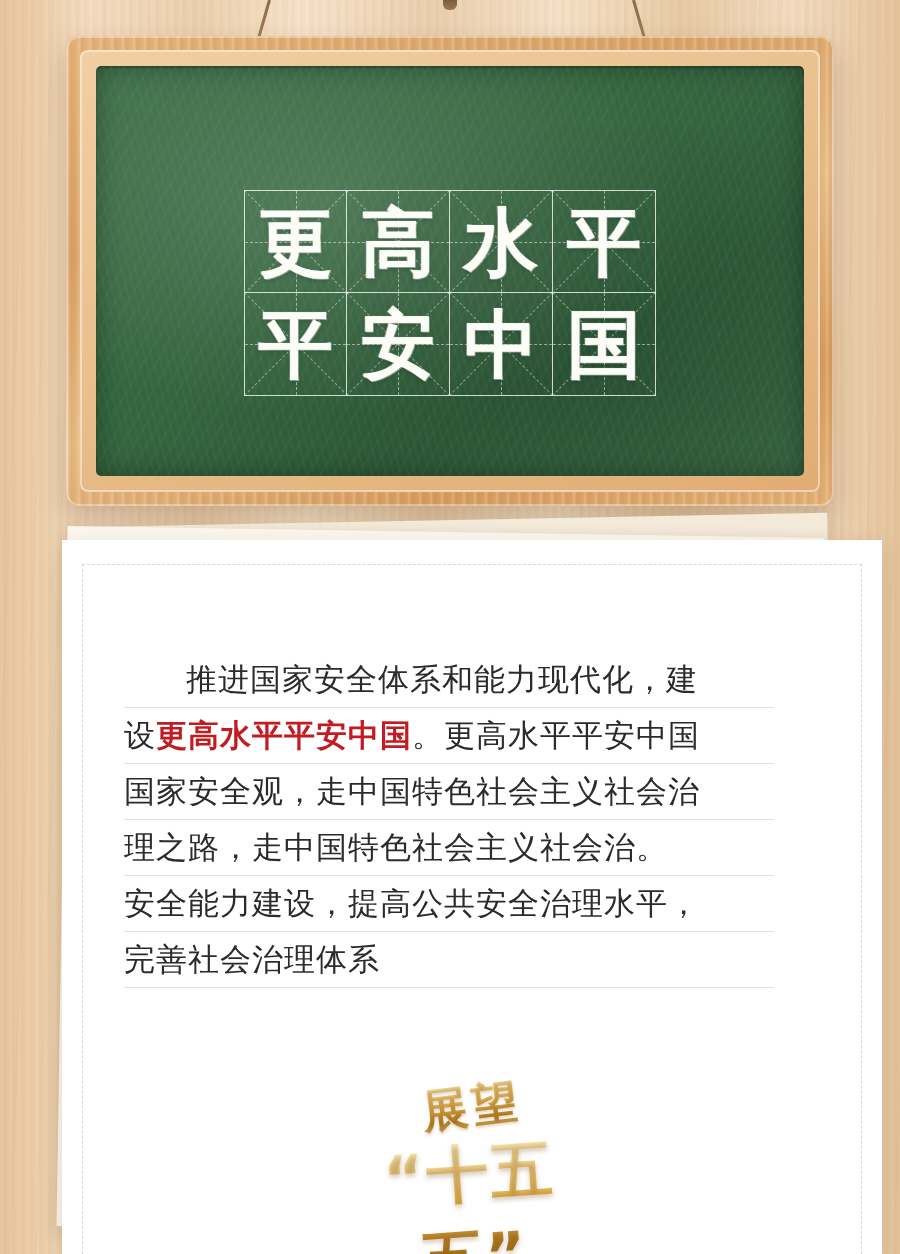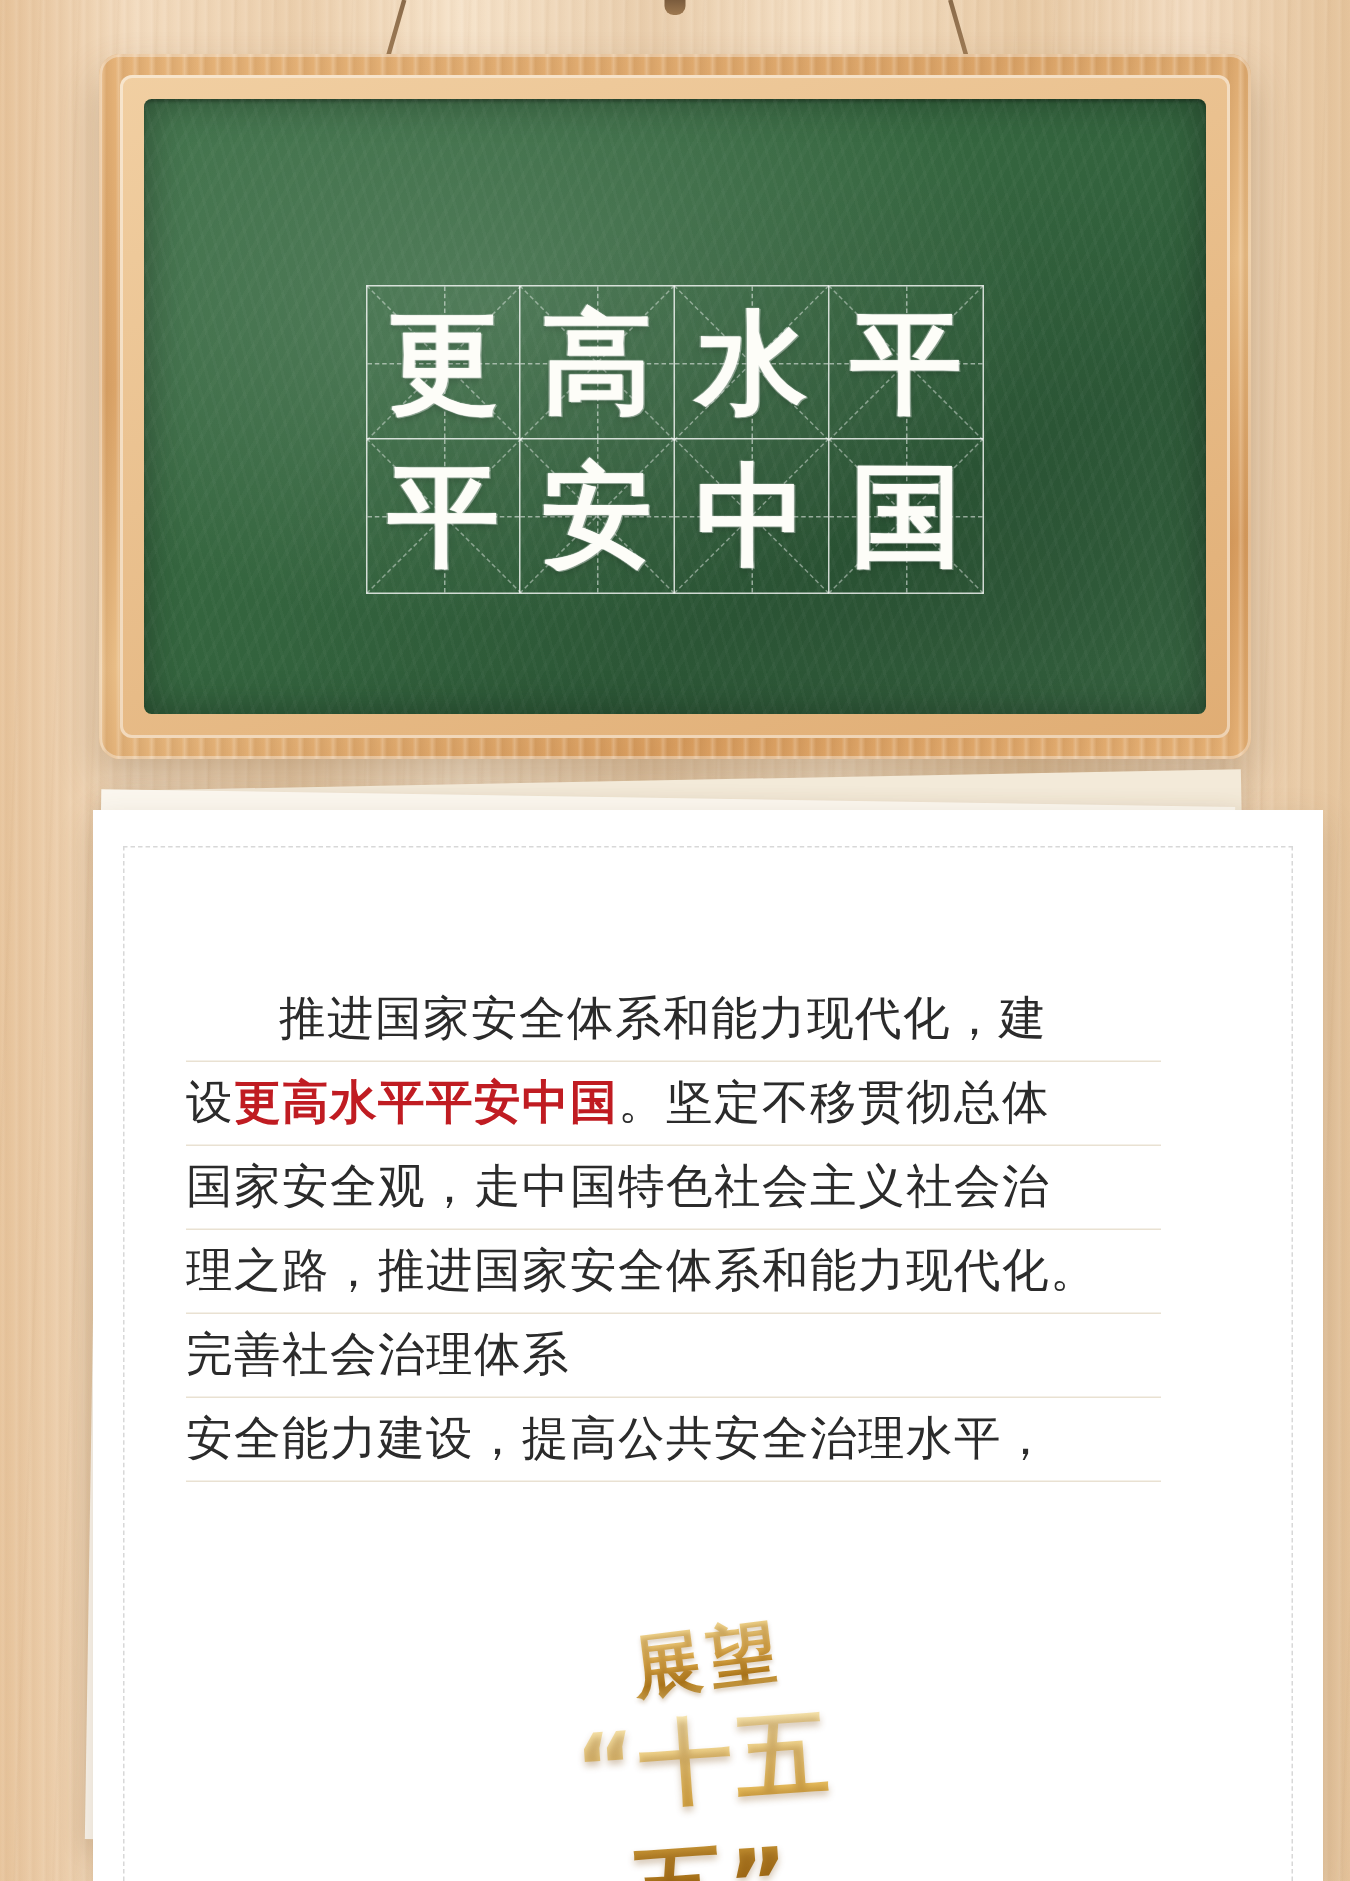--- a/index.html
+++ b/index.html
@@ -368,25 +368,25 @@
 </div>
 
 <div class="paper-back2"></div>
 <div class="paper-back1"></div>
 
 <div class="paper">
   <div class="paper-dash"></div>
 
   <div class="text-block" id="text-block">
       <div class="line"><span class="indent"></span><span>推进国家安全体系和能力现代化，建</span></div>
-      <div class="line"><span>设</span><span class="em" style="color: rgb(192, 28, 34); text-align: center;">更高水平平安中国</span><span>。坚定不移贯彻总体</span></div>
+      <div class="line"><span>设</span><span class="em" style="color: rgb(192, 28, 34); text-align: center;">更高水平平安中国</span><span>。更高水平平安中国</span></div>
       <div class="line"><span>国家安全观，走中国特色社会主义社会治</span></div>
-      <div class="line"><span>理之路，推进国家安全体系和能力现代化。</span></div>
+      <div class="line"><span>理之路，走中国特色社会主义社会治。</span></div>
+      <div class="line"><span>安全能力建设，提高公共安全治理水平，</span></div>
       <div class="line"><span>完善社会治理体系</span></div>
-      <div class="line"><span>安全能力建设，提高公共安全治理水平，</span></div>
     </div>
 
   <div class="logo">
     <div class="logo-top">展望</div>
     <div class="logo-main">“十五五”</div>
 
   </div>
 </div>
 
 </body></html>

